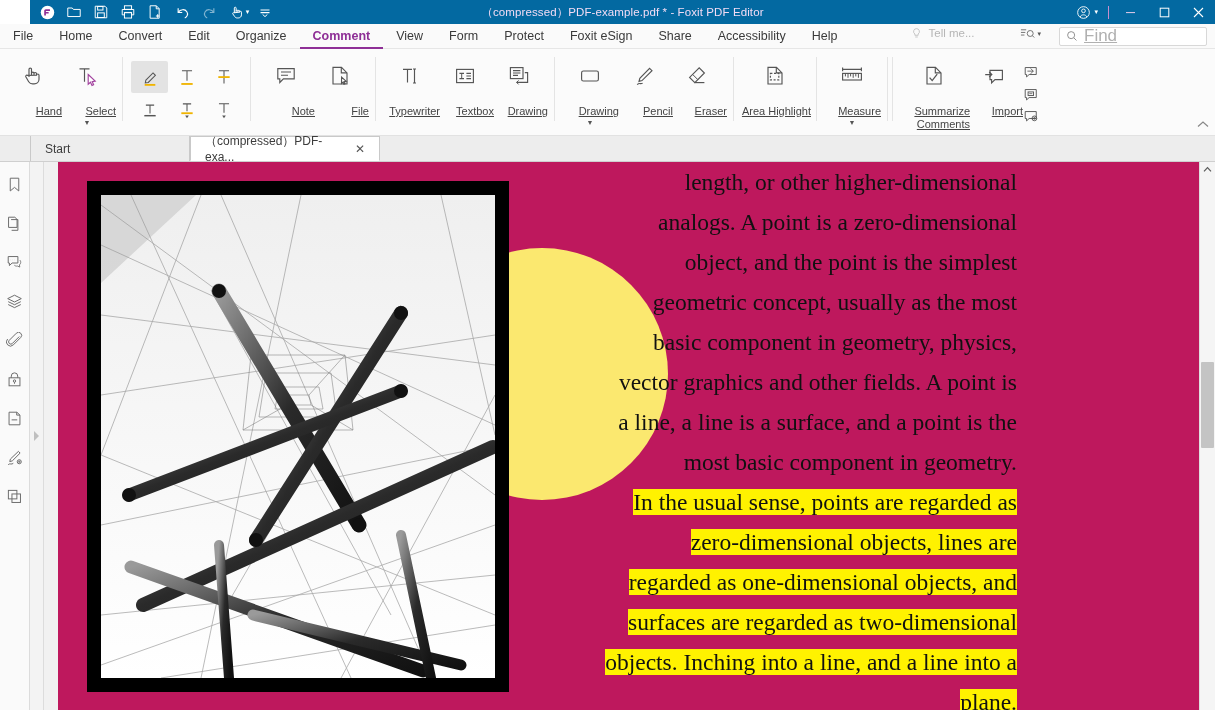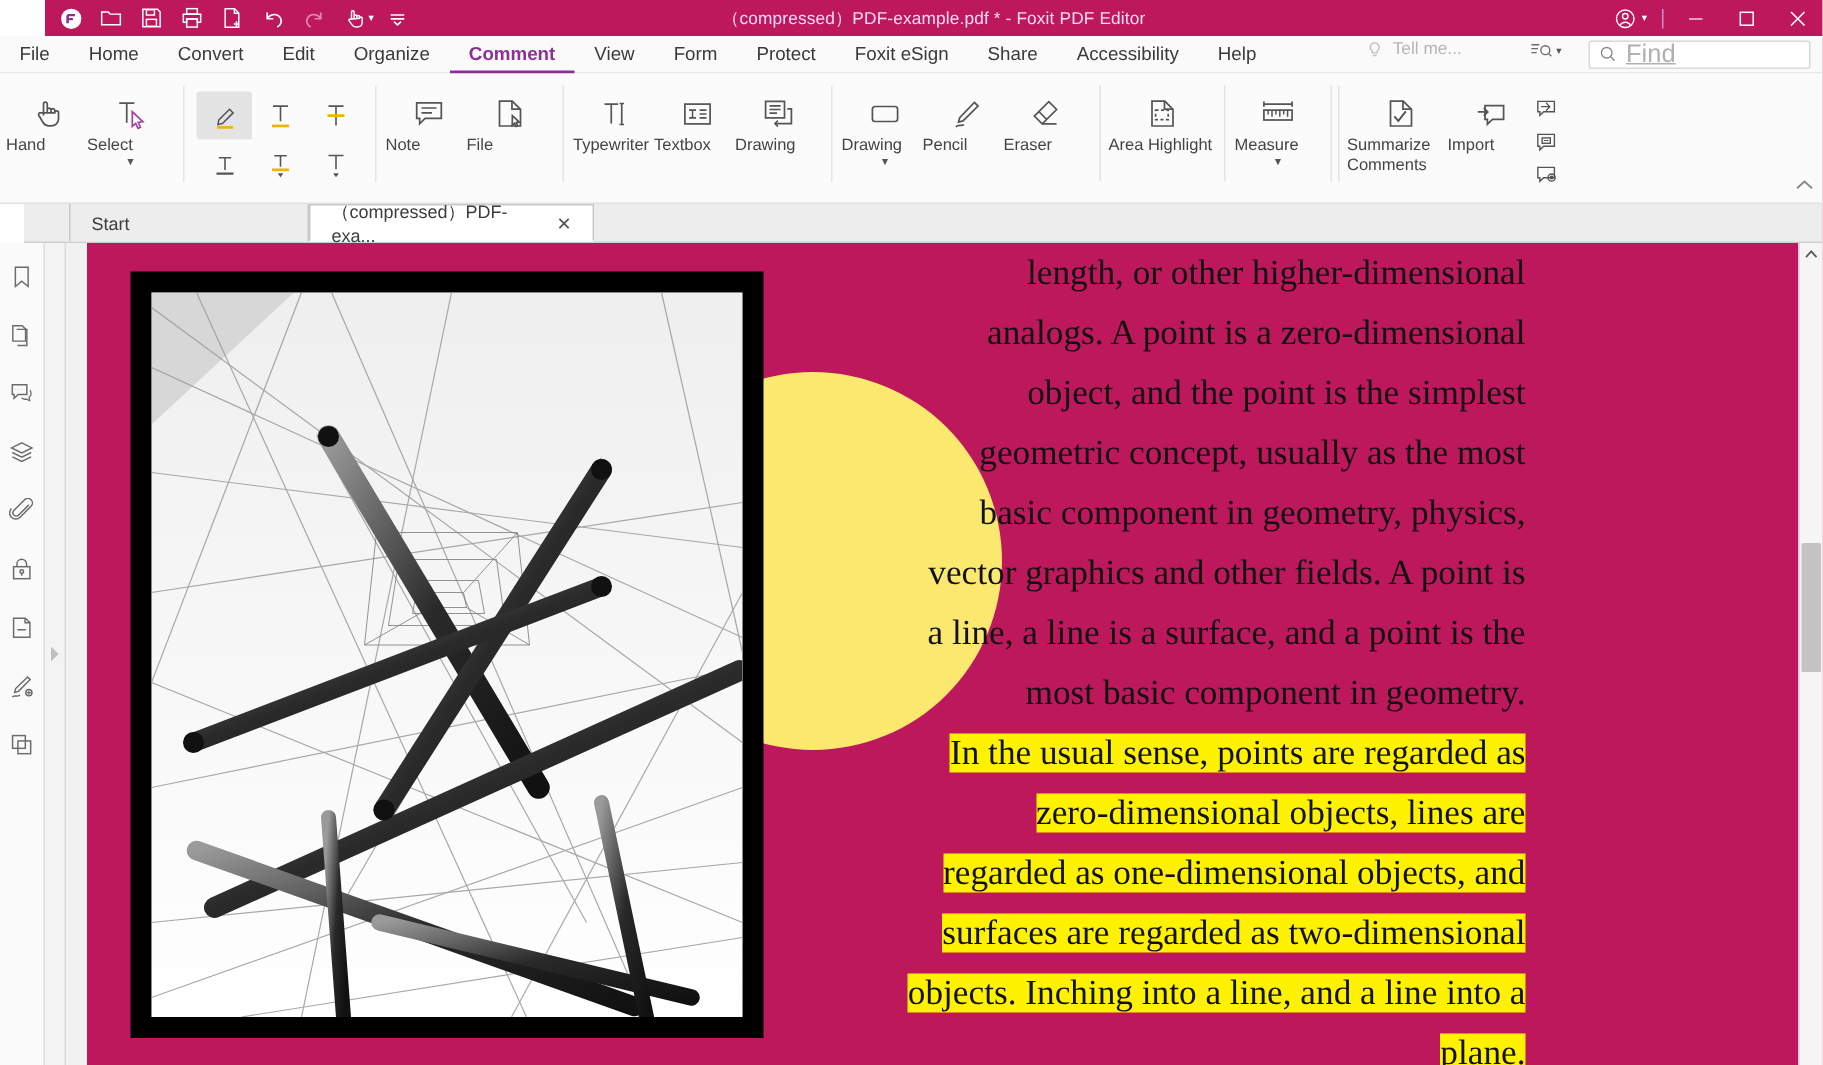--- a/index.html
+++ b/index.html
@@ -5,21 +5,21 @@
   * { box-sizing: border-box; margin: 0; padding: 0; }
   html, body {
     width: 1215px; height: 710px;
     overflow: hidden;
     font-family: "Liberation Sans", sans-serif;
     background: #ffffff;
   }
 
   
   #titlebar {
-    height: 24px; background: #be185d;
+    height: 24px; background: #0369a1;
     display: flex; align-items: center;
     position: relative;
     margin-left: 30px;
   }
   #qat { display: flex; align-items: center; padding-left: 4px; gap: 1px; }
   .qat-btn {
     width: 26px; height: 22px;
     display: flex; align-items: center; justify-content: center;
     color: #ffffff;
   }
@@ -69,42 +69,42 @@
   }
   .rgroup { display: flex; align-items: flex-start; padding: 6px 6px 0 6px; }
   .rsep { width: 1px; background: #e4e4e4; margin: 8px 2px 14px 2px; }
   .rbtn {
     width: 54px; min-height: 62px;
     display: flex; flex-direction: column; align-items: center;
     padding-top: 6px; cursor: default;
   }
   .rbtn .glyph { height: 30px; display: flex; align-items: center; justify-content: center; }
   .rbtn .lbl {
-    font-size: 11px; color: #444; text-align: left; line-height: 12.5px;
-    margin-top: 0; width: 58px;
+    font-size: 11px; color: #444; text-align: right; line-height: 12.5px;
+    margin-top: 14px; width: 58px; text-decoration: underline;
   }
   .rbtn .caret { font-size: 7px; color: #555; line-height: 7px; margin-top: 1px; }
   .rbtn.wide { width: 66px; }
   .rbtn.wide .lbl { width: 72px; }
 
   
   .mkgrid { display: grid; grid-template-columns: repeat(3, 37px); grid-template-rows: 32px 32px; padding-top: 6px; }
   .mkcell { display: flex; align-items: center; justify-content: center; border-radius: 2px; }
   .mkcell.on { background: #e3e3e3; }
 
   
   .stackcol { display:flex; flex-direction:column; justify-content:flex-start; padding-top:8px; gap:3px; }
   .stackbtn { display:flex; align-items:center; gap:1px; height:19px; padding:0 2px; }
 
   #ribbon-collapse { position:absolute; right:6px; bottom:4px; color:#777; font-size:10px; }
 
   
   #tabbar {
     height: 26px; background: #ededed; display: flex; align-items: flex-end;
-    padding-left: 30px; border-bottom: 1px solid #cfcfcf; margin-left: 16px;
+    padding-left: 30px; border-bottom: 1px solid #cfcfcf;
   }
   .dtab {
     height: 25px; display: flex; align-items: center; gap: 8px;
     padding: 0 14px; font-size: 12px; color: #3c3c3c;
     border-left: 1px solid #c9c9c9; border-right: 1px solid #c9c9c9;
     background: #ededed; position: relative;
   }
   .dtab.active { background: #ffffff; border-top: 1px solid #c9c9c9; border-bottom: 1px solid #fff; }
   .dtab .x { font-size: 12px; color: #555; }
 

